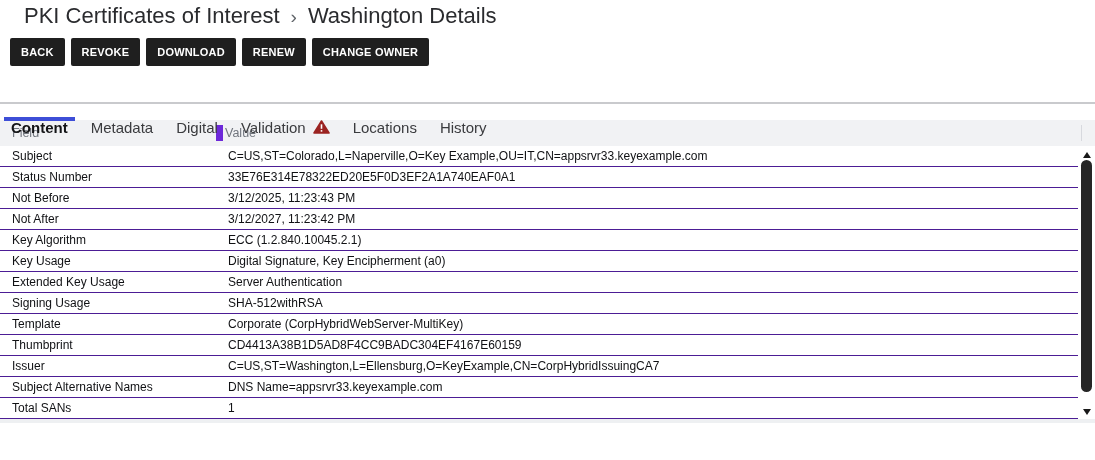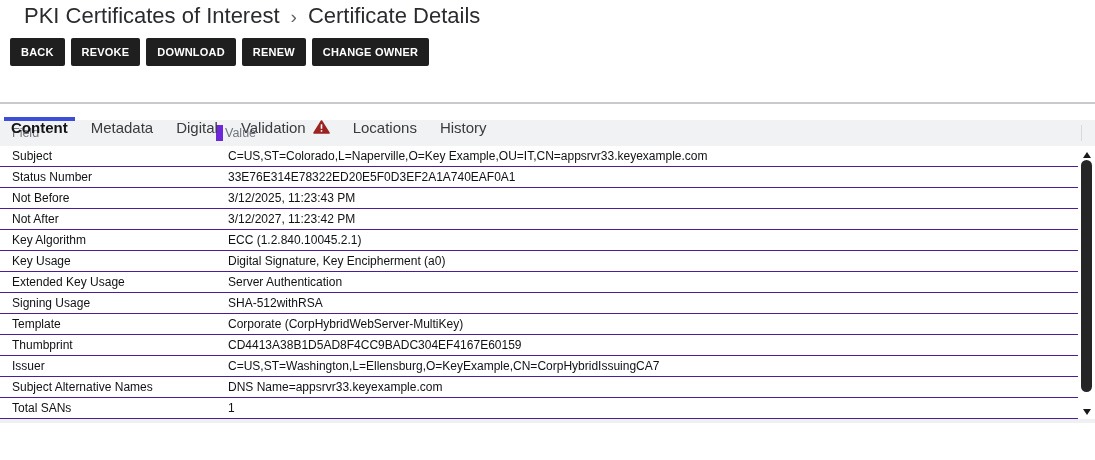--- a/index.html
+++ b/index.html
@@ -49,21 +49,21 @@
   .sb-down{position:absolute;bottom:4px;left:2.5px;width:0;height:0;border-left:4.5px solid transparent;border-right:4.5px solid transparent;border-top:6px solid #191919;cursor:pointer;}
   .sb-thumb{position:absolute;top:14px;left:0.5px;width:11px;height:232px;background:#262626;border-radius:6px;cursor:pointer;}
   .bottom-strip{height:4px;background:#eef0f2;}
 </style>
 </head>
 <body>
 
 <div class="breadcrumb">
   <span>PKI Certificates of Interest</span>
   <span class="sep">›</span>
-  <span>Certificate Details</span>
+  <span>Washington Details</span>
 </div>
 
 <div class="toolbar">
     <button class="btn">BACK</button>
     <button class="btn">REVOKE</button>
     <button class="btn">DOWNLOAD</button>
     <button class="btn">RENEW</button>
     <button class="btn">CHANGE OWNER</button>
   </div>
 

